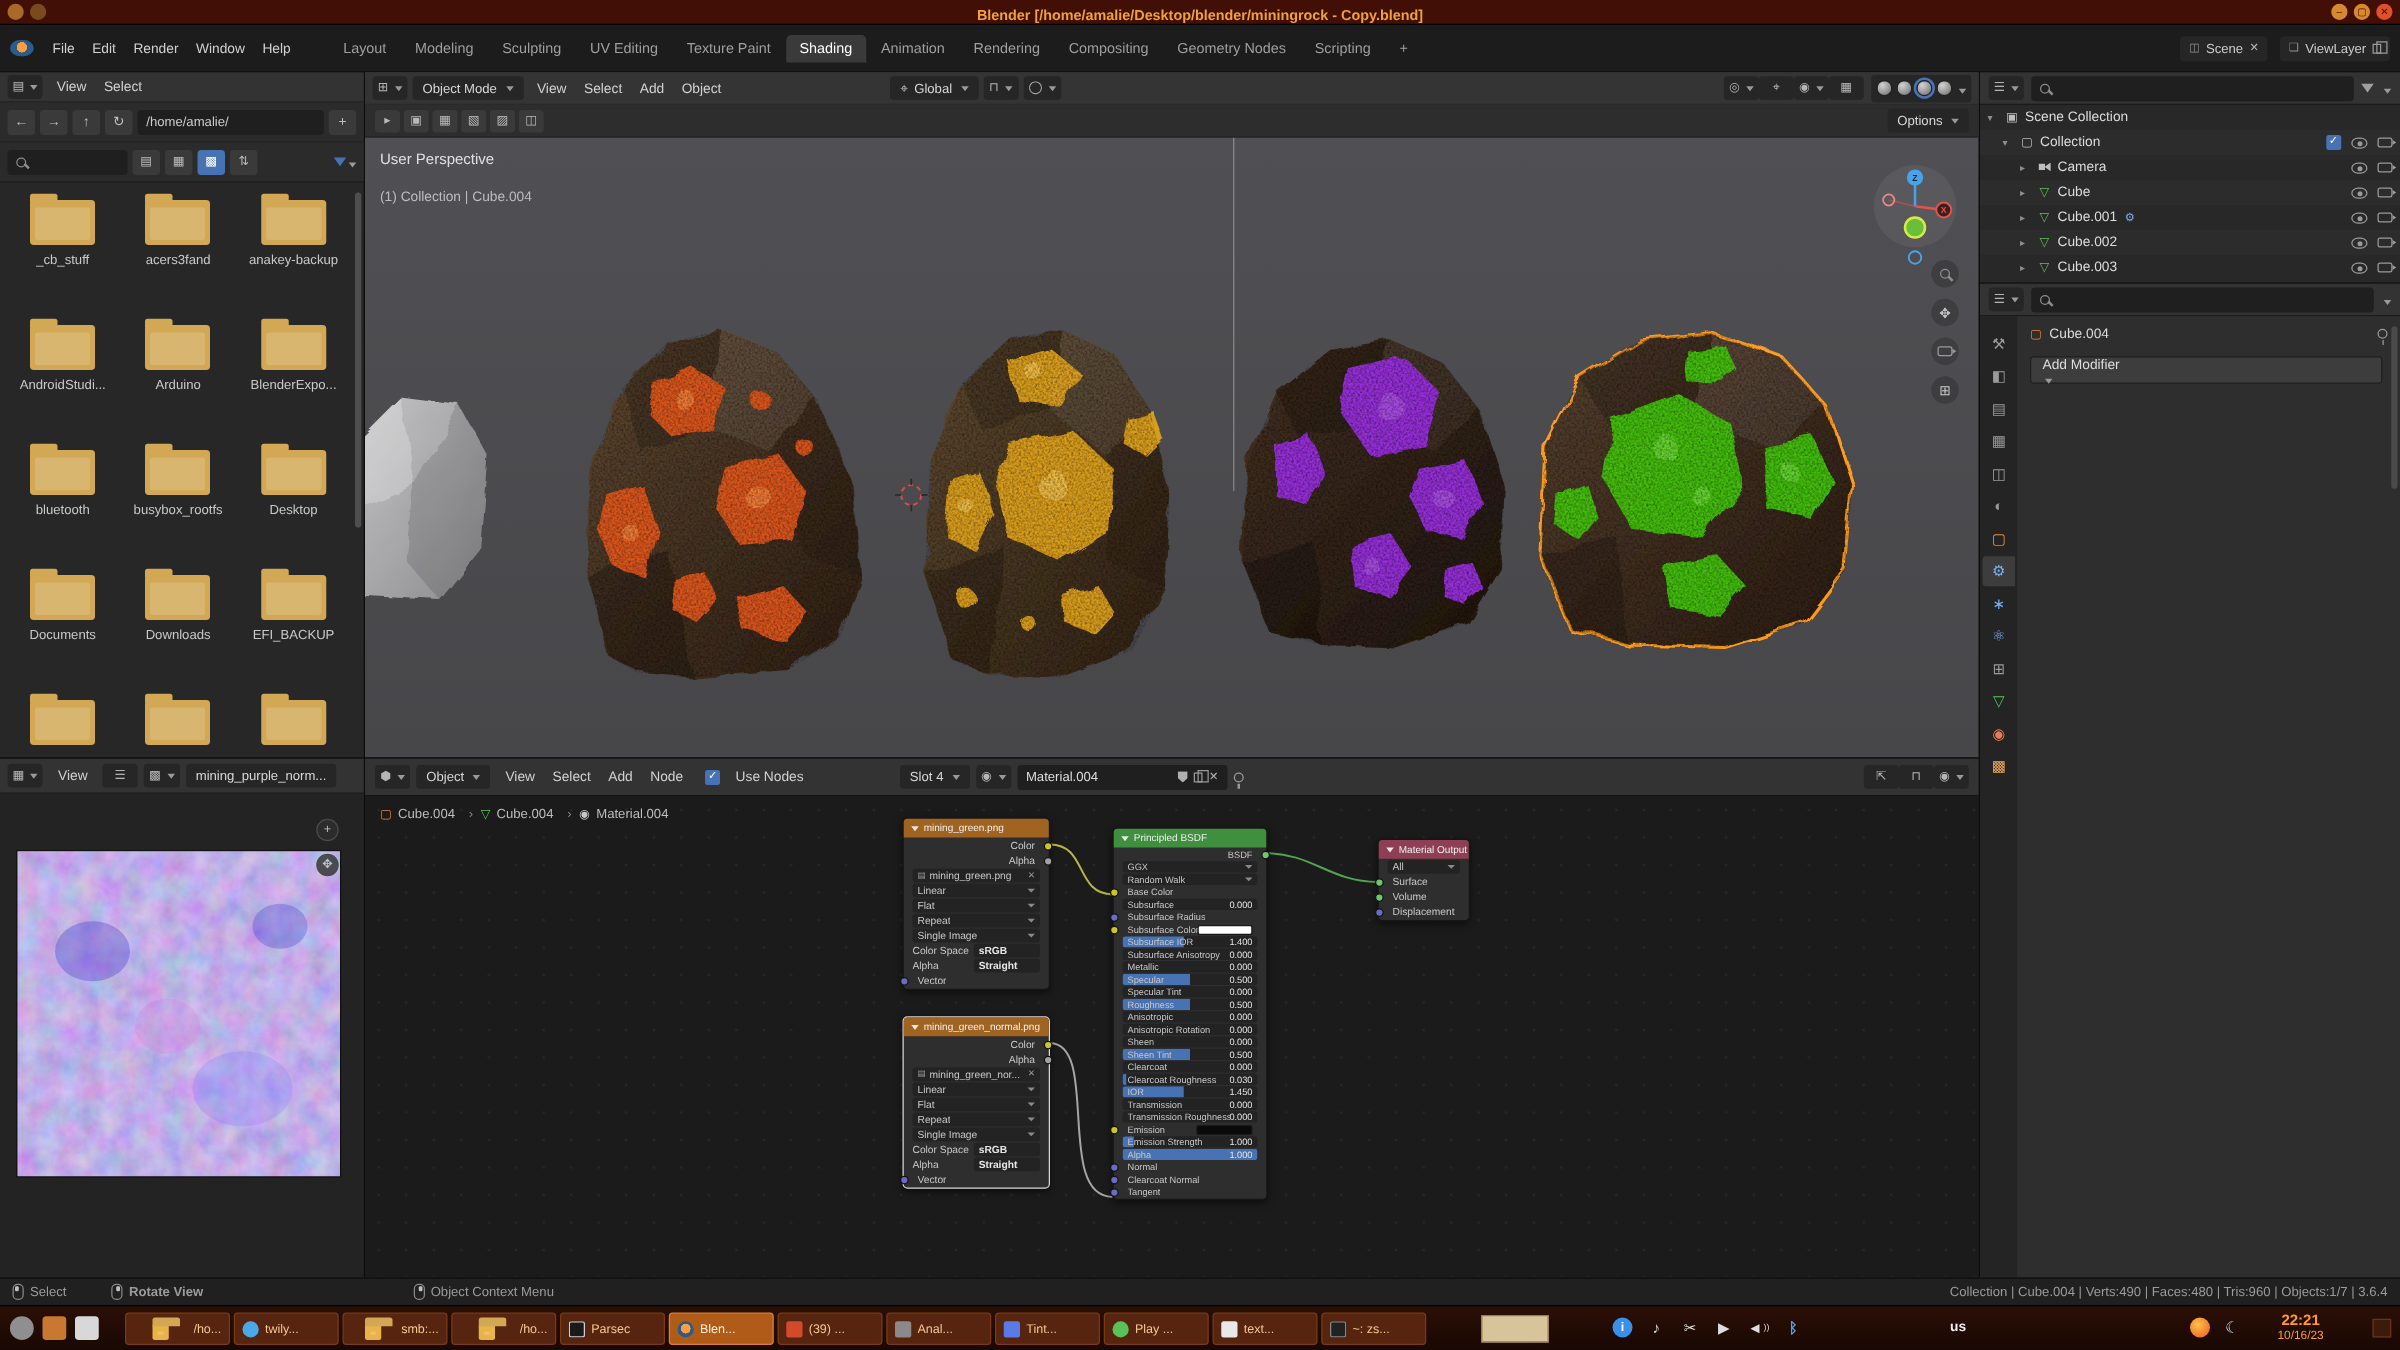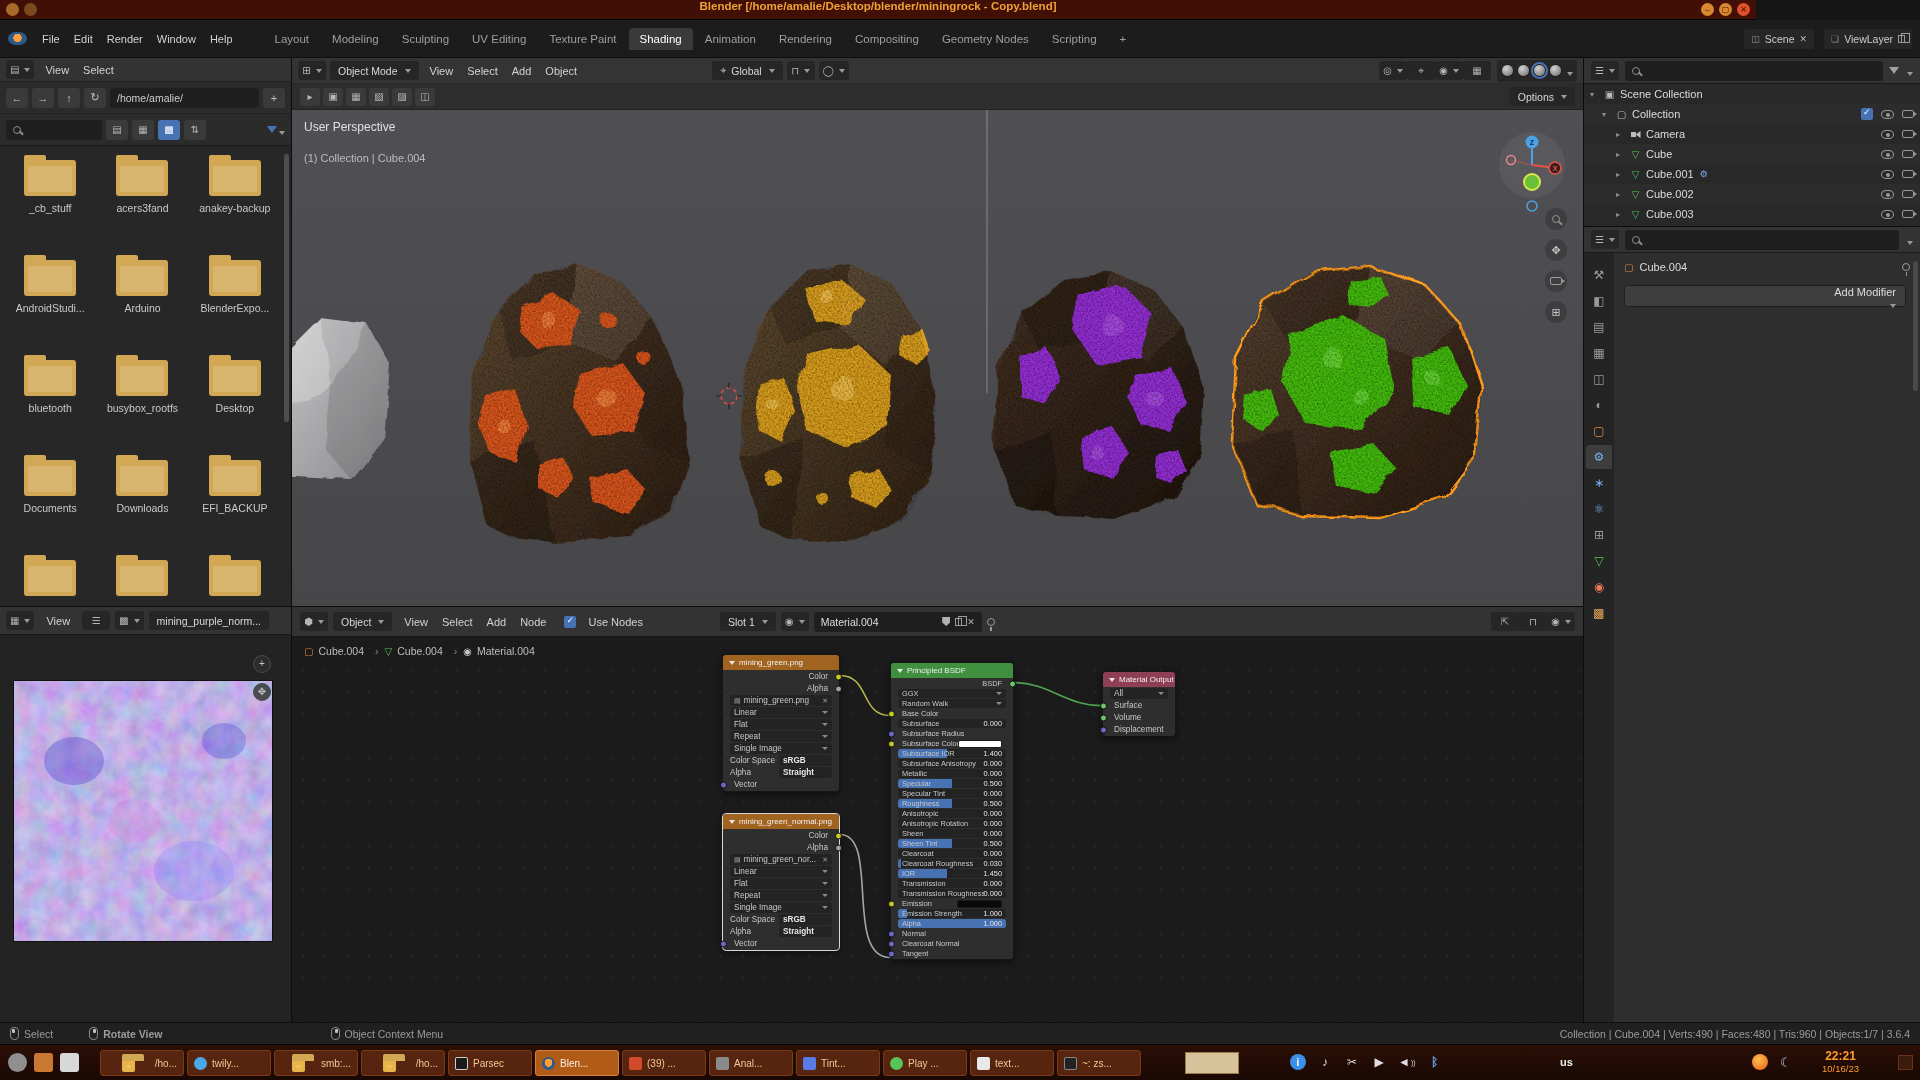--- a/index.html
+++ b/index.html
@@ -2,21 +2,21 @@
 <html style="--accent: #4772b3; --titlebar_bg: #420f06; --titlebar_text: #f0a236; --folder: #d2a855; --node_tex_header: #a06420; --node_bsdf_header: #3f8f3f; --node_out_header: #8f3f55; --sock_yellow: #c7c729; --sock_gray: #a1a1a1; --sock_blue: #6b6bc7; --sock_green: #6bc76b; --rock_orange: #e0561c; --rock_gold: #dfa21f; --rock_purple: #9a2fe0; --rock_green: #44c30c; --select_outline: #ff9a1a; --taskbar_bg: #2b0f06; --taskbar_btn: #57250f; --taskbar_btn_border: #7a3a16; --taskbar_btn_text: #f4c795; --taskbar_active: #b05c18; --clock_text: #ff9b2d;"><head>
 <meta charset="utf-8">
 <style>
   html,body{margin:0;padding:0;background:#000;}
   *{box-sizing:border-box;font-family:"Liberation Sans","DejaVu Sans",sans-serif;}
   .screen{position:relative;width:1920px;height:1080px;background:#161616;overflow:hidden;}
   .abs{position:absolute;}
   .row{display:flex;align-items:center;}
 
   
-  .titlebar{position:absolute;left:0;top:0;width:1756px;height:20px;background:var(--titlebar_bg);display:flex;align-items:flex-start;justify-content:center;border-bottom:1px solid #000;}
+  .titlebar{position:absolute;left:0;top:0;width:1920px;height:20px;background:var(--titlebar_bg);display:flex;align-items:flex-end;justify-content:center;border-bottom:1px solid #000;}
   .titlebar .tb-title{color:var(--titlebar_text);font-size:11.5px;font-weight:bold;}
   .tb-left{position:absolute;left:6px;top:3px;display:flex;gap:5px;}
   .tb-right{position:absolute;right:6px;top:3px;display:flex;gap:5px;}
   .tb-circle{width:13px;height:13px;border-radius:50%;font-size:8px;line-height:13px;text-align:center;color:#3a1404;}
 
   
   .topbar{position:absolute;left:0;top:20px;width:1920px;height:38px;background:#1c1c1c;display:flex;align-items:center;padding:0 8px;border-bottom:1px solid #0d0d0d;}
   .blogo{width:19px;height:13px;border-radius:50% / 60%;background:radial-gradient(circle at 50% 45%,#ff9d3c 0 34%,#2a5b8a 36% 100%);margin-right:8px;}
   .menu{font-size:11px;color:#d2d2d2;padding:3px 7px;border-radius:3px;}
   .tabs{display:flex;margin-left:24px;gap:1px;}
@@ -146,21 +146,21 @@
   
   #props{position:absolute;left:1583px;top:226px;width:337px;height:796px;background:#2e2e2e;border-left:1px solid #0c0c0c;border-top:1px solid #0c0c0c;}
   .pr-h{height:26px;background:#333333;display:flex;align-items:center;gap:6px;padding:0 7px;border-bottom:1px solid #1a1a1a;}
   .ptabs{position:absolute;left:0;top:26px;width:30px;bottom:0;background:#242424;display:flex;flex-direction:column;align-items:center;padding-top:10px;gap:2px;}
   .ptab{width:26px;height:24px;display:flex;align-items:center;justify-content:center;font-size:12px;color:#9a9a9a;border-radius:3px 0 0 3px;}
   .ptab.active{background:#3d3d3d;}
   .ptab.object{color:#e8883a;} .ptab.modifiers{color:#7ab0f0;} .ptab.particles{color:#7ab0f0;}
   .ptab.physics{color:#7ab0f0;} .ptab.data{color:#58c458;} .ptab.material{color:#e87a5a;} .ptab.texture{color:#e8a85a;}
   .pr-main{position:absolute;left:30px;top:26px;right:0;bottom:0;background:#2e2e2e;}
   .pr-bc{display:flex;align-items:center;gap:6px;padding:8px 10px 4px;font-size:11px;color:#dddddd;}
-  .addmod{margin:8px 14px 0 10px;height:22px;background:#3d3d3d;border:1px solid #1f1f1f;border-radius:3px;display:flex;align-items:flex-end;justify-content:space-between;padding:0 9px;font-size:11px;color:#dddddd;flex-direction:column;}
+  .addmod{margin:8px 14px 0 10px;height:22px;background:#3d3d3d;border:1px solid #1f1f1f;border-radius:3px;display:flex;align-items:flex-start;justify-content:space-between;padding:0 9px;font-size:11px;color:#dddddd;flex-direction:column;}
   .pr-scroll{position:absolute;right:2px;top:8px;width:5px;height:130px;background:#4a4a4a;border-radius:3px;}
 
   
   .statusbar{position:absolute;left:0;top:1022px;width:1920px;height:22px;background:#202020;border-top:1px solid #0e0e0e;display:flex;align-items:center;font-size:10.5px;color:#9b9b9b;padding:0 10px;}
   .hint{display:flex;align-items:center;gap:5px;}
   .hint:nth-child(2){margin-left:36px;font-weight:bold;} .hint:nth-child(3){margin-left:168px;}
   .mouse{width:9px;height:13px;border:1px solid #888;border-radius:4px;position:relative;display:inline-block;}
   .mouse i{position:absolute;top:1px;width:3px;height:4px;background:#c0c0c0;border-radius:1px;}
   .mouse.l i{left:1px;} .mouse.m i{left:2.7px;} .mouse.r i{right:1px;}
   .stats{margin-left:auto;white-space:nowrap;}
@@ -583,21 +583,21 @@
           <span class="menu">Select</span>
           <span class="menu">Add</span>
           <span class="menu">Node</span>
         </span>
       <span class="row" style="gap:5px;margin-left:6px">
         <span class="chk"></span>
         <span class="menu">Use Nodes</span>
       </span>
       <span style="width:60px"></span>
       <span class="hpill caret">
-          <span>Slot 1</span>
+          <span>Slot 4</span>
         </span>
       <span class="edico caret">◉</span>
       <span class="matpill">
         <span class="nm">Material.004</span>
         <span class="shield"></span>
         <span class="copyico"></span>
         <span class="xico">✕</span>
       </span>
       <span class="pinico"></span>
       <span style="margin-left:auto" class="row">

